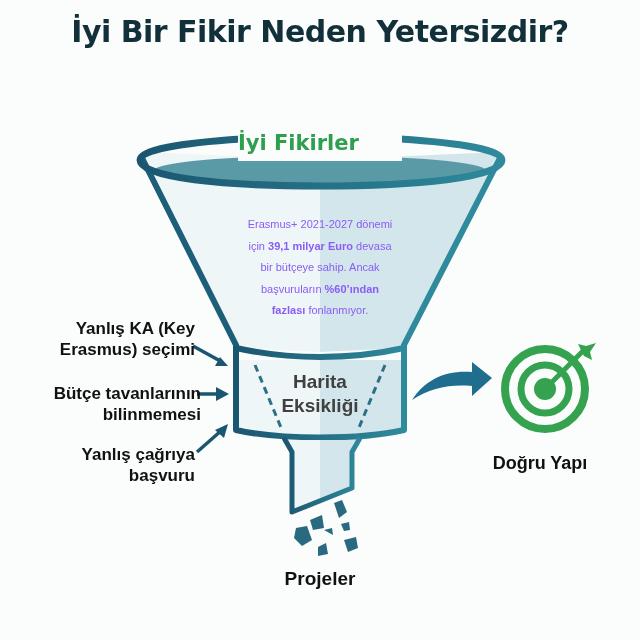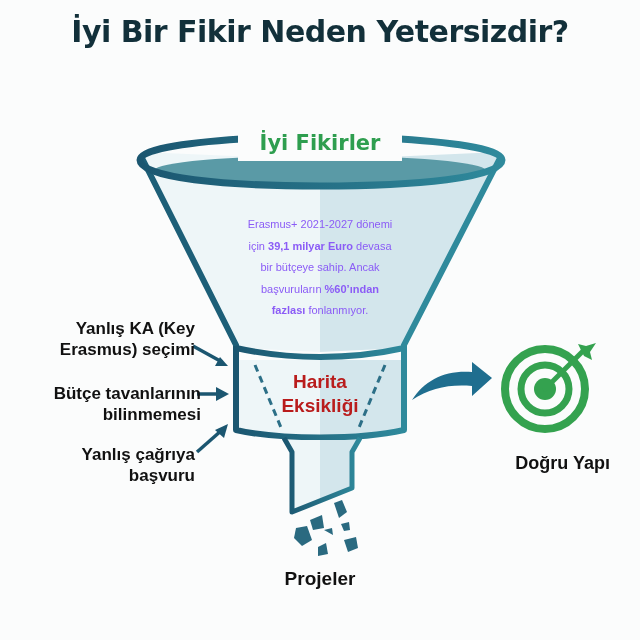--- a/index.html
+++ b/index.html
@@ -10,41 +10,41 @@
   }
   .abs { position:absolute; }
   .title {
     left:0; top:14px; width:640px; text-align:center;
     font-family:"DejaVu Sans", sans-serif;
     font-weight:bold; font-size:30px; color:#12303a; letter-spacing:-0.5px;
   }
   svg.main { position:absolute; left:0; top:0; }
   .funnel-label {
     left:238px; top:125px; width:164px; height:36px;
-    background:#fbfcfc; text-align:center;
+    background:#fbfcfc; 
     font-family:"DejaVu Sans", sans-serif;
     font-weight:bold; font-size:21px; color:#2e9e4f; line-height:36px;
   }
   .body-text {
     left:190px; top:214px; width:260px; text-align:center;
     font-size:11px; line-height:21.5px; color:#8b5cf6;
   }
   .body-text b { font-weight:bold; }
   .neck-text {
     left:260px; top:370px; width:120px; text-align:center;
-    font-weight:bold; font-size:19px; line-height:24px; color:#b91c1c;
+    font-weight:bold; font-size:19px; line-height:24px; color:#404040;
   }
   .reason {
     text-align:right; font-weight:bold; font-size:17px; line-height:21px; color:#111;
   }
   .r1 { left:10px; top:318px; width:185px; }
   .r2 { left:16px; top:383px; width:185px; }
   .r3 { left:10px; top:444px; width:185px; }
   .result-text {
-    left:470px; top:452px; width:140px; text-align:right;
+    left:470px; top:452px; width:140px; text-align:center;
     font-weight:bold; font-size:18px; line-height:22px; color:#111;
   }
   .bottom-text {
     left:220px; top:567px; width:200px; text-align:center;
     font-weight:bold; font-size:19px; line-height:23px; color:#111;
   }
 </style>
 </head>
 <body>
 

